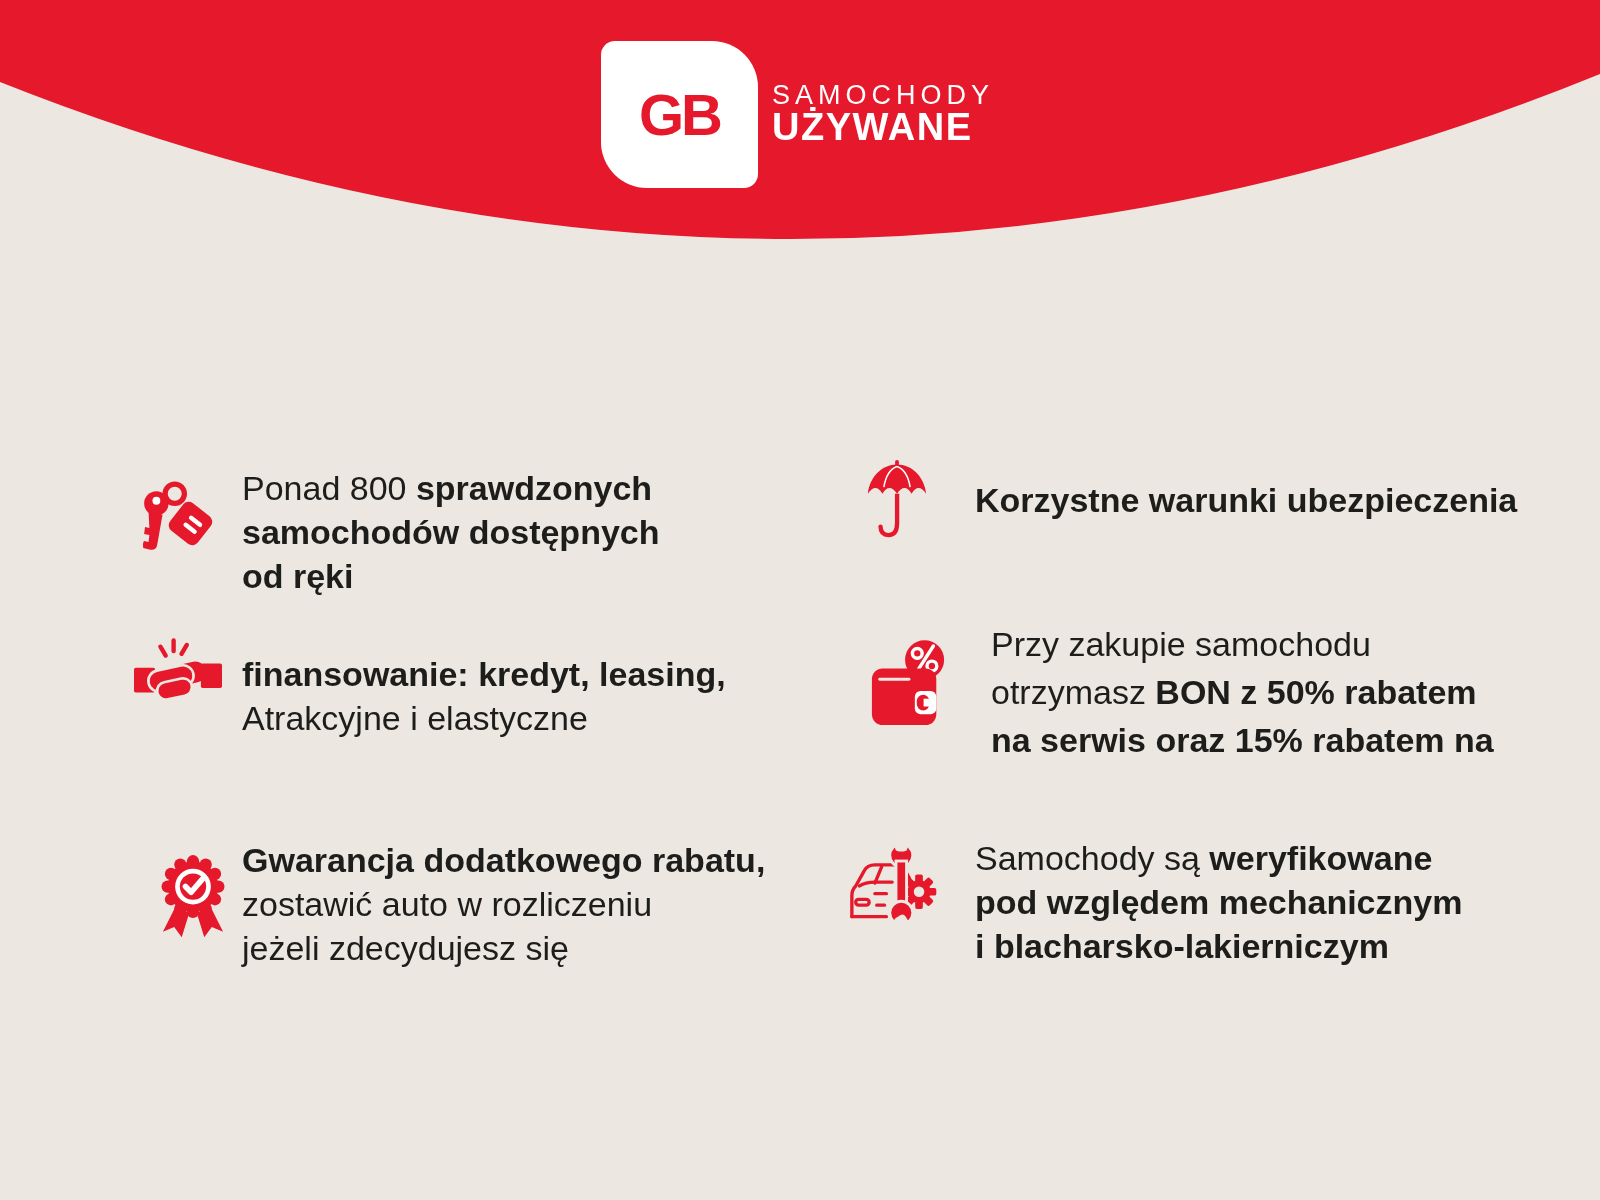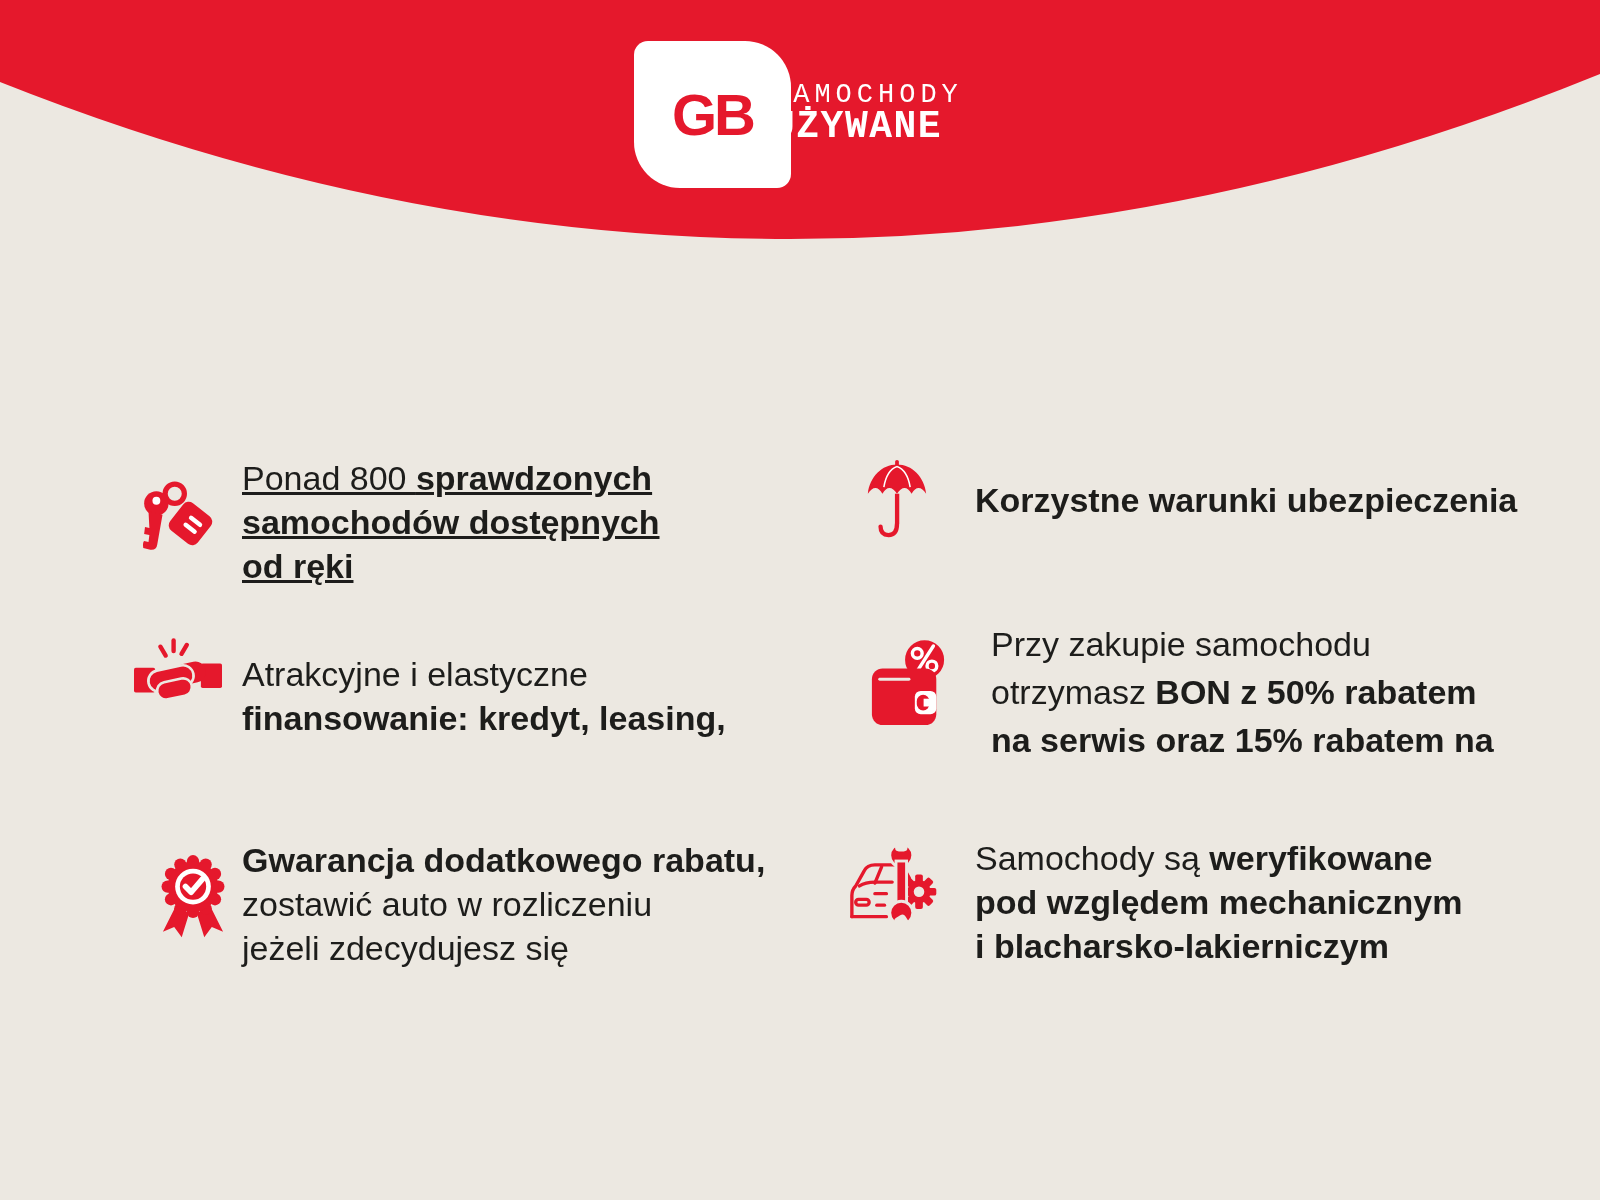--- a/index.html
+++ b/index.html
@@ -8,40 +8,40 @@
     background:var(--bg,#ece8e1);
     font-family:"Liberation Sans", sans-serif;
     overflow:hidden;position:relative;
     color:var(--text,#1d1d1b);
   }
   .page{position:absolute;inset:0;}
 
   
   .header-curve{position:absolute;left:0;top:0;width:1600px;height:280px;display:block;}
   .logo-box{
-    position:absolute;left:634px;top:41px;width:157px;height:147px;
+    position:absolute;left:601px;top:41px;width:157px;height:147px;
     background:#fff;border-radius:14px 46px 14px 46px;
     display:flex;align-items:center;justify-content:center;
   }
   .logo-gb{
     font-size:58px;font-weight:800;letter-spacing:-3px;
     color:var(--red,#e5182c);
   }
-  .brand{position:absolute;left:772px;top:80px;color:#fff;font-family:Liberation Mono, monospace;}
+  .brand{position:absolute;left:772px;top:80px;color:#fff;}
   .brand-line1{font-size:27px;font-weight:400;letter-spacing:5px;line-height:30px;}
   .brand-line2{font-size:38px;font-weight:800;letter-spacing:1.5px;line-height:34px;}
 
   
   .icon{position:absolute;}
   .ftext{position:absolute;font-size:34px;line-height:44px;white-space:nowrap;}
   .ftext .line{white-space:nowrap;}
   .ftext .b{font-weight:700;}
 
   #i1{left:136px;top:478px;width:88px;height:84px;}
-  #t1{left:242px;top:456px;text-decoration:underline;}
+  #t1{left:242px;top:466px;}
   #i2{left:134px;top:632px;width:88px;height:84px;}
   #t2{left:242px;top:652px;}
   #i3{left:146px;top:846px;width:94px;height:100px;}
   #t3{left:242px;top:838px;}
   #i4{left:862px;top:458px;width:70px;height:94px;}
   #t4{left:975px;top:478px;}
   #i5{left:868px;top:634px;width:80px;height:106px;}
   #t5{left:975px;top:620px;}
   #t5 .line{line-height:48px;margin-left:16px;}
   #i6{left:846px;top:838px;width:100px;height:94px;}
@@ -90,22 +90,22 @@
         <path d="M45 7 L45 19"></path>
         <path d="M60 12 L54 22"></path>
     </g>
     <rect class="red" x="0" y="38" width="24" height="28" rx="2"></rect>
     <rect class="red" x="76" y="33" width="24" height="28" rx="2"></rect>
     <rect class="red" x="46" y="32" width="36" height="24" rx="12" transform="rotate(-12 64 44)"></rect>
     <rect class="red" x="16" y="38" width="52" height="24" rx="12" transform="rotate(-12 42 50)" stroke="var(--bg)" stroke-width="3"></rect>
     <rect class="red" x="26" y="52" width="40" height="20" rx="10" transform="rotate(-12 46 62)" stroke="var(--bg)" stroke-width="3"></rect>
   </svg>
   <div id="t2" class="ftext">
+      <div class="line"><span class="b">finansowanie: kredyt, leasing,</span></div>
       <div class="line"><span>Atrakcyjne i elastyczne</span></div>
-      <div class="line"><span class="b">finansowanie: kredyt, leasing,</span></div>
     </div>
 
   <svg id="i3" class="icon" viewBox="0 0 100 104">
     <path class="red" d="M32 62 L46 70 L38 96 L30 85 L18 90 Z"></path>
     <path class="red" d="M68 62 L54 70 L62 96 L70 85 L82 90 Z"></path>
     <g class="red">
       <circle cx="77" cy="42" r="6.5"></circle>
         <circle cx="73.4" cy="55.5" r="6.5"></circle>
         <circle cx="63.5" cy="65.4" r="6.5"></circle>
       <circle cx="50" cy="69" r="6.5"></circle>

